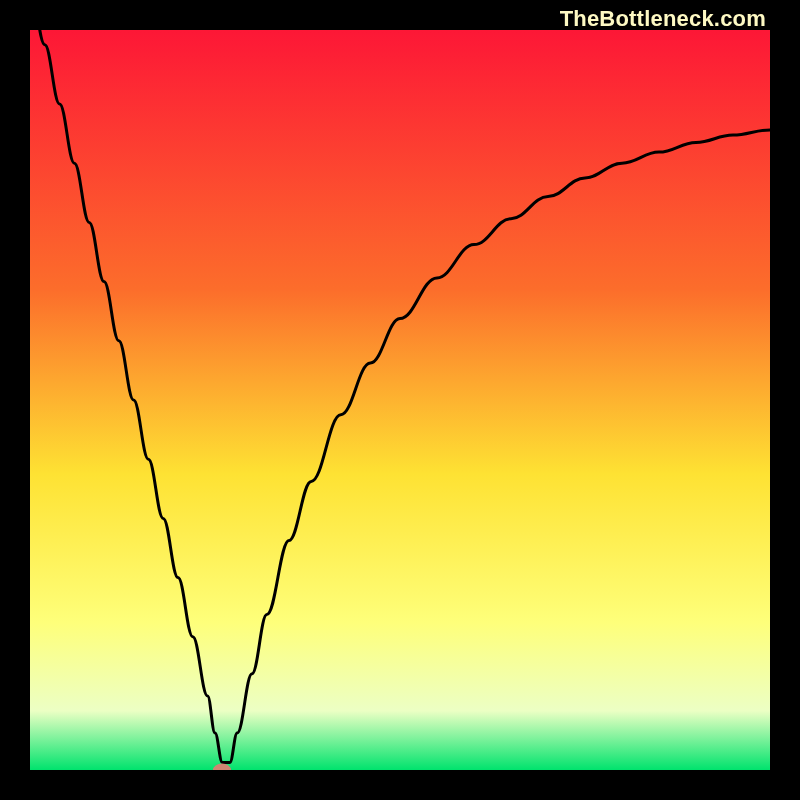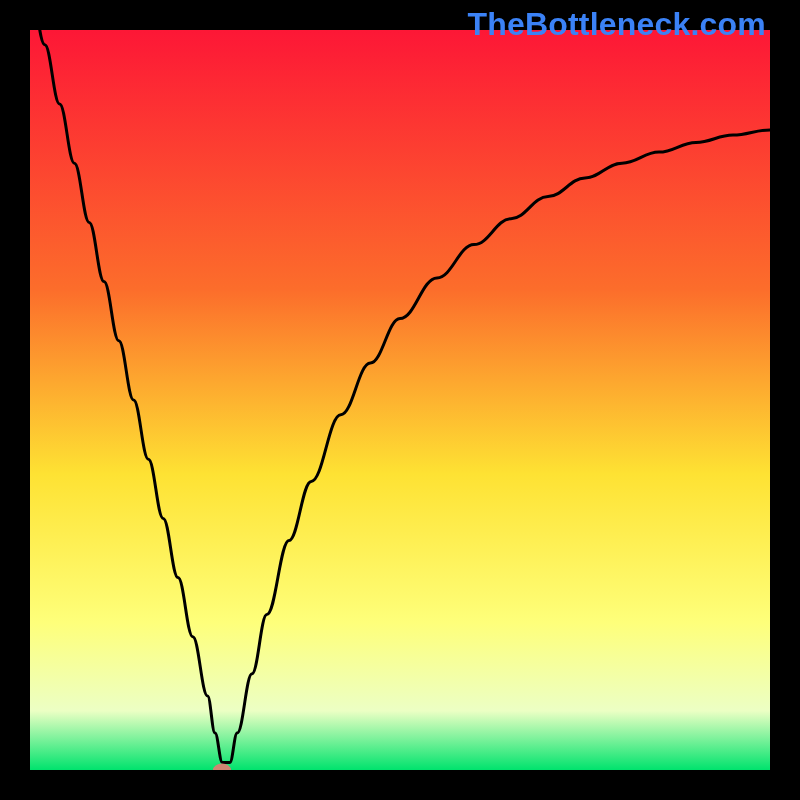--- a/index.html
+++ b/index.html
@@ -16,23 +16,23 @@
     top: 30px;
     width: 740px;
     height: 740px;
     overflow: hidden;
   }
   .watermark {
     position: absolute;
     top: 6px;
     right: 34px;
     font-family: Arial, Helvetica, sans-serif;
-    font-size: 32px;
+    font-size: 22px;
     font-weight: 600;
-    color: #3b82f6;
+    color: #fef9c3;
     letter-spacing: 0.2px;
   }
   svg.curve {
     position: absolute;
     left: 0; top: 0;
     width: 740px;
     height: 740px;
     pointer-events: none;
   }
   .min-dot {

